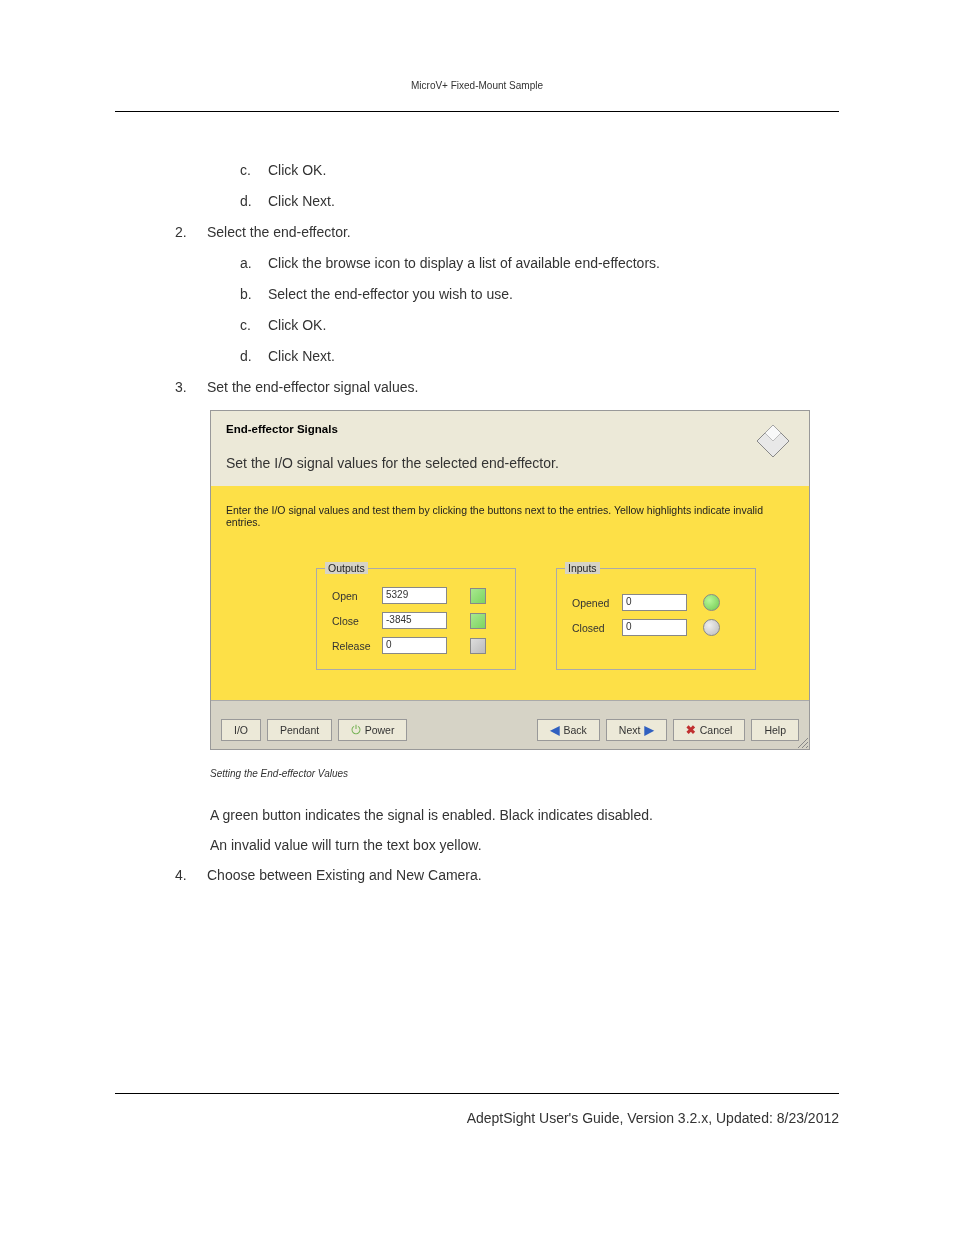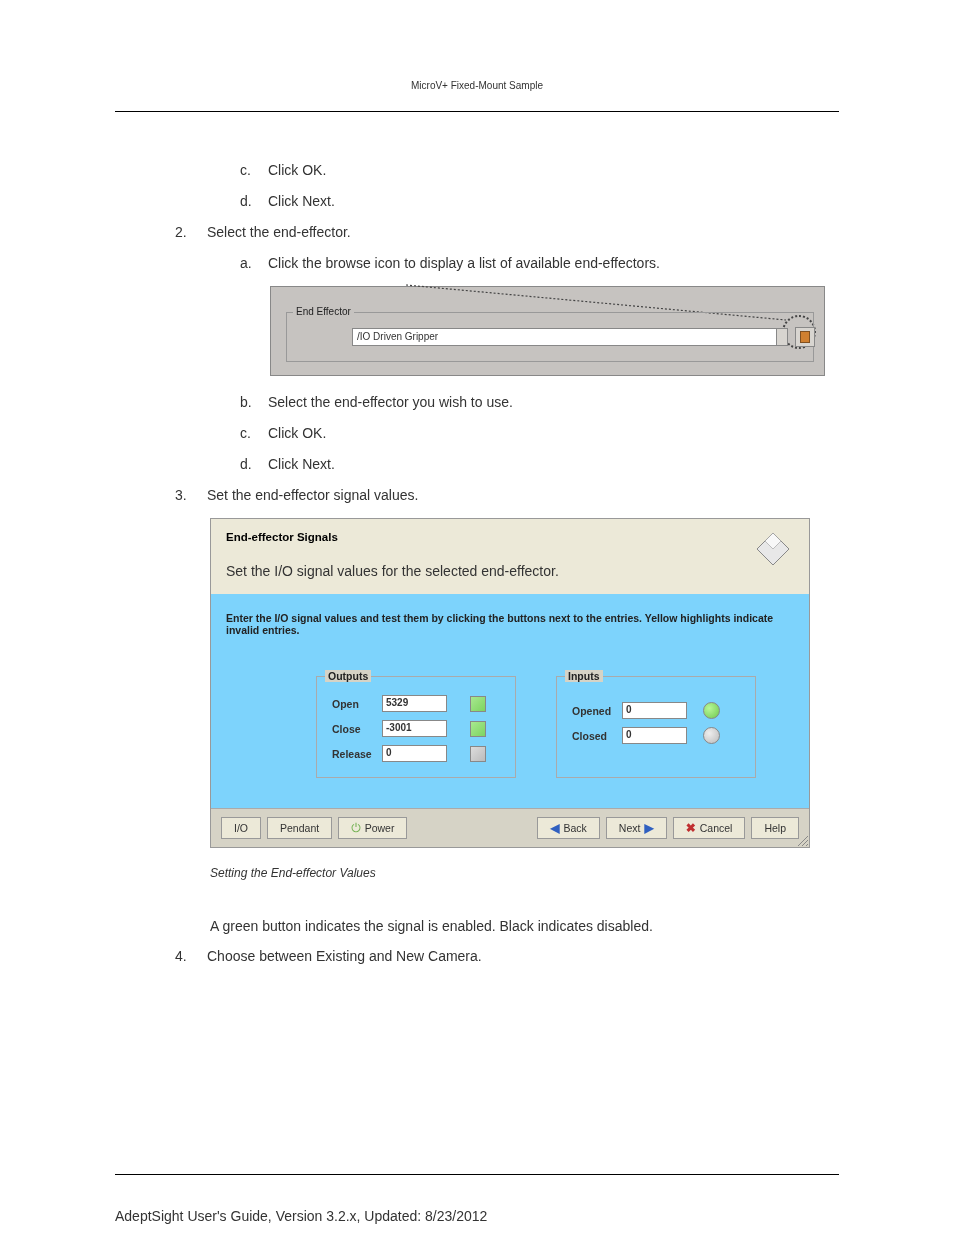--- a/index.html
+++ b/index.html
@@ -152,23 +152,22 @@
       margin-top: 20px;
     }
     .fig2-diamond {
       position: absolute;
       right: 18px;
       top: 12px;
       width: 36px;
       height: 36px;
     }
     .fig2-main {
-      background: #7dd3fc;
+      background: #fde047;
       padding: 18px 15px 30px 15px;
-      font-weight: bold;
     }
     .fig2-instr {
       font-size: 10.5px;
       color: #222;
       margin-bottom: 40px;
     }
     .fig2-cols {
       display: flex;
       gap: 40px;
       padding-left: 90px;
@@ -250,49 +249,50 @@
     }
     .fig2-btn {
       background: #ece9d8;
       border: 1px solid #999;
       font-size: 10.5px;
       padding: 3px 12px;
       display: flex;
       align-items: center;
       gap: 4px;
       height: 22px;
+      margin-top: 10px;
     }
     .fig2-footer-right {
       margin-left: auto;
       display: flex;
       gap: 6px;
       align-items: center;
     }
     .resize-grip {
       position: absolute;
       right: 0;
       bottom: 0;
       width: 14px;
       height: 14px;
     }
     .caption {
       font-style: italic;
       margin-left: 35px;
-      margin-bottom: 38px;
-      font-size: 12px;
+      margin-bottom: 28px;
+      font-size: 10px;
     }
     .para {
       margin-left: 35px;
       margin-bottom: 14px;
     }
     .footer {
       margin-top: 210px;
       border-top: 1px solid #000;
-      padding-top: 33px;
-      text-align: left;
+      padding-top: 16px;
+      text-align: right;
     }
     .footer-line {
       margin-bottom: 30px;
       font-size: 14px;
     }
     .icon-arrow-left { color: #3060c0; font-weight: bold; font-size: 12px; }
     .icon-arrow-right { color: #3060c0; font-weight: bold; font-size: 12px; }
     .icon-x { color: #c03030; font-weight: bold; font-size: 12px; }
     .icon-power { color: #70b050; font-size: 12px; }
   </style>
@@ -317,36 +317,20 @@
 
     <div class="step-main">
       <span class="marker">2.</span>
       <span>Select the end-effector.</span>
     </div>
     <div class="step-sub">
       <span class="marker">a.</span>
       <span>Click the browse icon to display a list of available end-effectors.</span>
     </div>
 
-    <div class="figure1">
-      <div class="fig1-dotted-line">
-        <svg width="100%" height="100%">
-          <line x1="0" y1="0" x2="380" y2="35" stroke="#444" stroke-width="1.2" stroke-dasharray="2,2"></line>
-        </svg>
-      </div>
-      <div class="fig1-ellipse"></div>
-      <div class="fig1-fieldset">
-        <div class="fig1-legend">End Effector</div>
-        <div class="fig1-input">/IO Driven Gripper</div>
-        <div class="fig1-dropdown"></div>
-        <div class="fig1-browse">
-          <div class="fig1-browse-icon"></div>
-        </div>
-      </div>
-    </div>
 
     <div class="step-sub">
       <span class="marker">b.</span>
       <span>Select the end-effector you wish to use.</span>
     </div>
     <div class="step-sub">
       <span class="marker">c.</span>
       <span>Click OK.</span>
     </div>
     <div class="step-sub">
@@ -375,21 +359,21 @@
         <div class="fig2-cols">
           <div class="fig2-fieldset">
             <div class="fig2-legend2">Outputs</div>
             <div class="fig2-row">
               <span class="fig2-label">Open</span>
               <div class="fig2-field">5329</div>
               <div class="fig2-sq green"></div>
             </div>
             <div class="fig2-row">
               <span class="fig2-label">Close</span>
-              <div class="fig2-field">-3001</div>
+              <div class="fig2-field">-3845</div>
               <div class="fig2-sq green"></div>
             </div>
             <div class="fig2-row">
               <span class="fig2-label">Release</span>
               <div class="fig2-field">0</div>
               <div class="fig2-sq gray"></div>
             </div>
           </div>
           <div class="fig2-fieldset-inputs">
             <div class="fig2-legend2">Inputs</div>
@@ -438,20 +422,21 @@
           <line x1="3" y1="13" x2="13" y2="3" stroke="#888" stroke-width="1"></line>
           <line x1="7" y1="13" x2="13" y2="7" stroke="#888" stroke-width="1"></line>
           <line x1="11" y1="13" x2="13" y2="11" stroke="#888" stroke-width="1"></line>
         </svg>
       </div>
     </div>
 
     <div class="caption">Setting the End-effector Values</div>
 
     <div class="para">A green button indicates the signal is enabled. Black indicates disabled.</div>
+    <div class="para">An invalid value will turn the text box yellow.</div>
 
     <div class="step-main">
       <span class="marker">4.</span>
       <span>Choose between Existing and New Camera.</span>
     </div>
 
   </div>
 
   <div class="footer">
     <div class="footer-line">AdeptSight User's Guide,  Version 3.2.x, Updated: 8/23/2012</div>

